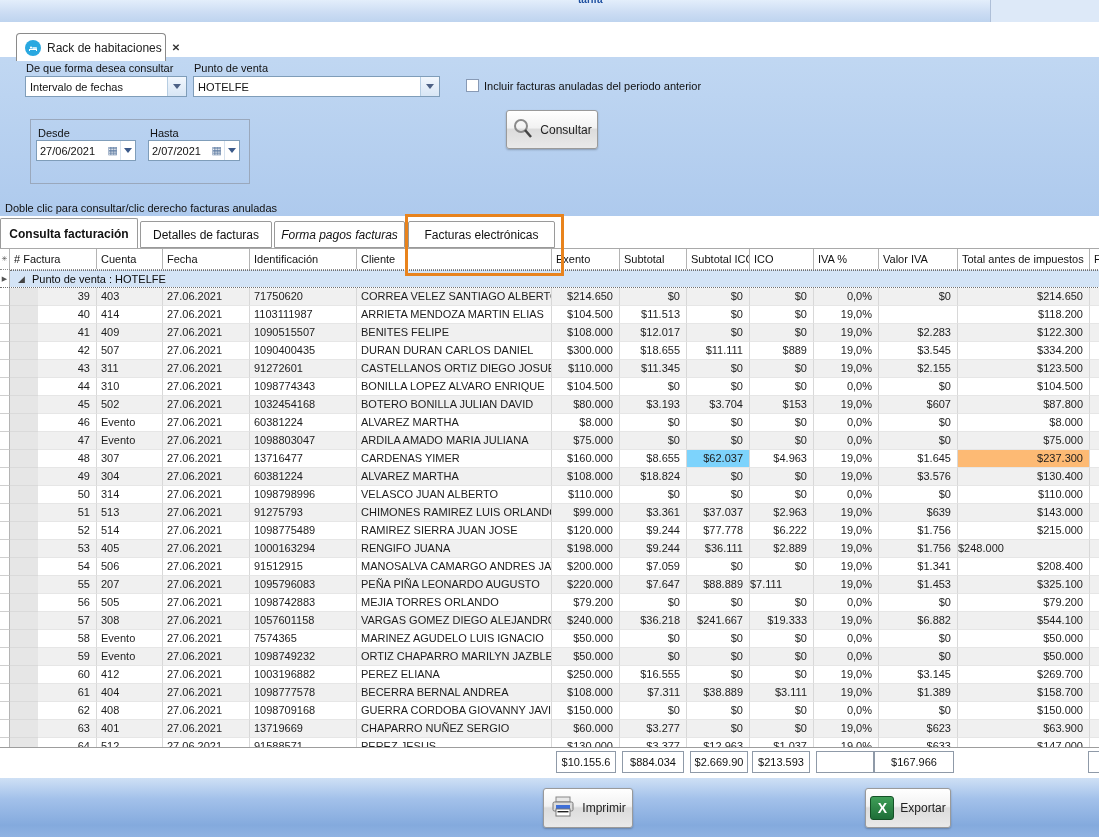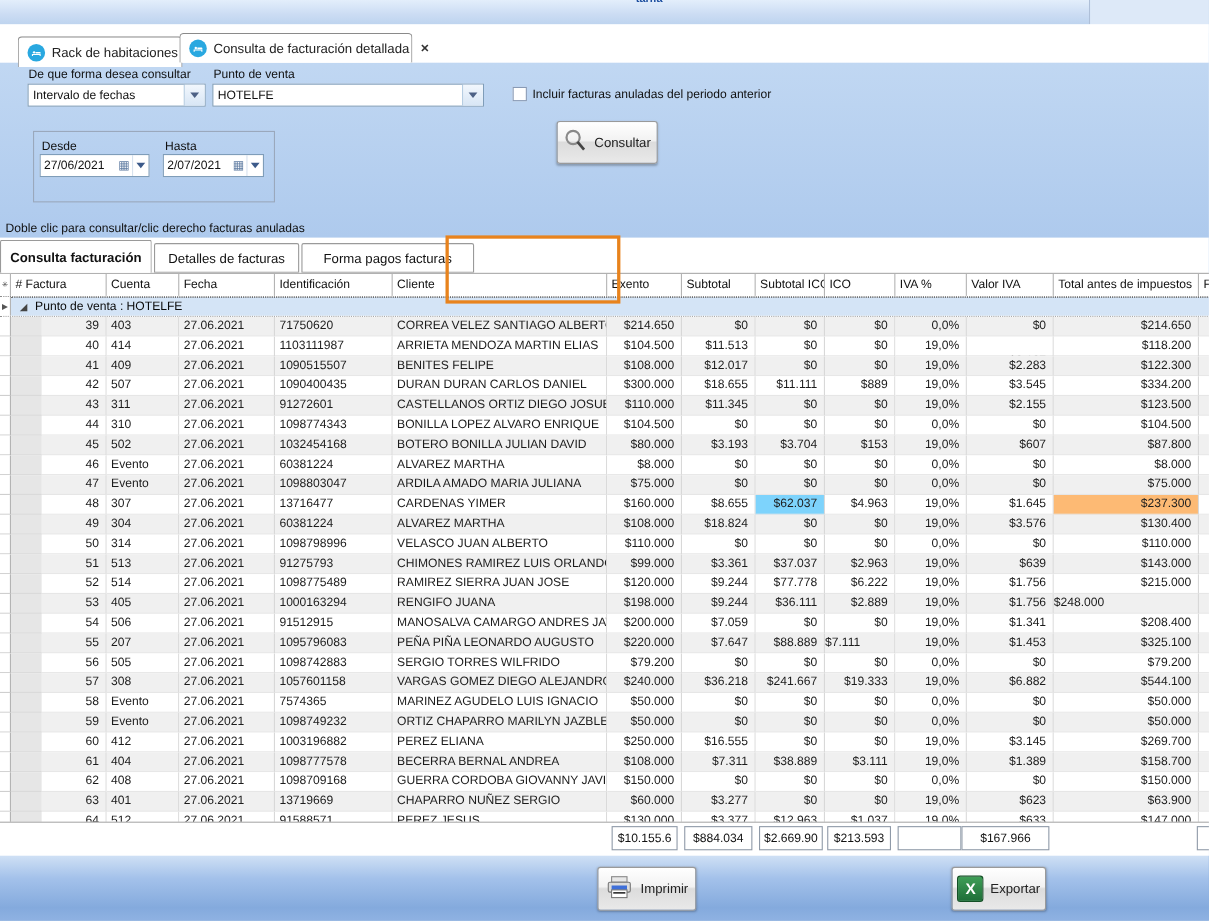--- a/index.html
+++ b/index.html
@@ -104,31 +104,20 @@
     <span class="circle-ico">
       <svg width="10" height="10" viewBox="0 0 10 10">
           <path d="M1 6 h8 v2 h-1 v-1 H2 v1 H1 z" fill="#fff"></path>
           <circle cx="3" cy="4.6" r="1.1" fill="#fff"></circle>
           <path d="M4.4 4.2 h3.6 c.6 0 1 .4 1 1 v.5 H4.4z" fill="#fff"></path>
         </svg>
     </span>
     <span class="lbl">Rack de habitaciones</span>
     <span class="close">✕</span>
   </div>
-  <div class="wtab" style="left:163px;top:30px;width:212px;height:27px;z-index:3;">
-    <span class="circle-ico">
-      <svg width="10" height="10" viewBox="0 0 10 10">
-          <path d="M1 6 h8 v2 h-1 v-1 H2 v1 H1 z" fill="#fff"></path>
-          <circle cx="3" cy="4.6" r="1.1" fill="#fff"></circle>
-          <path d="M4.4 4.2 h3.6 c.6 0 1 .4 1 1 v.5 H4.4z" fill="#fff"></path>
-        </svg>
-    </span>
-    <span class="lbl">Consulta de facturación detallada</span>
-    <span class="close">✕</span>
-  </div>
 
   <div class="flabel" style="left:26px;top:62px;">De que forma desea consultar</div>
   <div class="combo" style="left:25px;top:76px;width:162px;">
     <span class="val">Intervalo de fechas</span>
     <span class="btn">
         <span class="arrow-down"></span>
       </span>
   </div>
 
   <div class="flabel" style="left:194px;top:62px;">Punto de venta</div>
@@ -170,21 +159,22 @@
         </svg>
     </span>
     <span class="blbl">Consultar</span>
   </div>
 
   <div class="hint">Doble clic para consultar/clic derecho facturas anuladas</div>
 
   <div class="grid-wrap">
     <div class="gtab active" style="left:0px;top:2px;width:138px;height:30px;">Consulta facturación</div>
     <div class="gtab" style="left:140px;top:5px;width:132px;height:27px;">Detalles de facturas</div>
-    <div class="gtab" style="left:274px;top:5px;width:157px;height:27px;">Forma pagos facturas</div>
+    <div class="gtab" style="left:274px;top:5px;width:131px;height:27px;font-style:italic;">Forma pagos facturas</div>
+    <div class="gtab" style="left:408px;top:5px;width:147px;height:27px;">Facturas electrónicas</div>
 
     <div class="ghead" id="grid-header">
         <div class="ind">✳</div>
         <div class="hc" style="width: 87px; flex: 0 0 87px;"># Factura</div>
         <div class="hc" style="width: 66px; flex: 0 0 66px;">Cuenta</div>
         <div class="hc" style="width: 87px; flex: 0 0 87px;">Fecha</div>
         <div class="hc" style="width: 107px; flex: 0 0 107px;">Identificación</div>
         <div class="hc" style="width: 195px; flex: 0 0 195px;">Cliente</div>
         <div class="hc" style="width: 68px; flex: 0 0 68px;">Exento</div>
         <div class="hc" style="width: 67px; flex: 0 0 67px;">Subtotal</div>
@@ -494,21 +484,21 @@
           <div class="dc" style="width: 132px; flex: 0 0 132px; text-align: right; padding: 0px 6px 0px 0px; background: rgb(240, 240, 240);">$325.100</div>
           <div class="dc" style="width: 12px; flex: 0 0 12px; background: rgb(240, 240, 240);"></div>
         </div>
         <div class="grow">
           <div class="ind"></div>
           <div class="dc indent"></div>
           <div class="dc" style="width: 59px; flex: 0 0 59px; text-align: right; padding: 0px 6px 0px 0px; background: rgb(255, 255, 255);">56</div>
           <div class="dc" style="width: 66px; flex: 0 0 66px; text-align: left; padding: 0px 0px 0px 4px; background: rgb(255, 255, 255);">505</div>
           <div class="dc" style="width: 87px; flex: 0 0 87px; text-align: left; padding: 0px 0px 0px 4px; background: rgb(255, 255, 255);">27.06.2021</div>
           <div class="dc" style="width: 107px; flex: 0 0 107px; text-align: left; padding: 0px 0px 0px 4px; background: rgb(255, 255, 255);">1098742883</div>
-          <div class="dc" style="width: 195px; flex: 0 0 195px; text-align: left; padding: 0px 0px 0px 4px; background: rgb(255, 255, 255);">SERGIO TORRES WILFRIDO</div>
+          <div class="dc" style="width: 195px; flex: 0 0 195px; text-align: left; padding: 0px 0px 0px 4px; background: rgb(255, 255, 255);">MEJIA TORRES ORLANDO</div>
           <div class="dc" style="width: 68px; flex: 0 0 68px; text-align: right; padding: 0px 6px 0px 0px; background: rgb(255, 255, 255);">$79.200</div>
           <div class="dc" style="width: 67px; flex: 0 0 67px; text-align: right; padding: 0px 6px 0px 0px; background: rgb(255, 255, 255);">$0</div>
           <div class="dc" style="width: 63px; flex: 0 0 63px; text-align: right; padding: 0px 6px 0px 0px; background: rgb(255, 255, 255);">$0</div>
           <div class="dc" style="width: 64px; flex: 0 0 64px; text-align: right; padding: 0px 6px 0px 0px; background: rgb(255, 255, 255);">$0</div>
           <div class="dc" style="width: 65px; flex: 0 0 65px; text-align: right; padding: 0px 6px 0px 0px; background: rgb(255, 255, 255);">0,0%</div>
           <div class="dc" style="width: 79px; flex: 0 0 79px; text-align: right; padding: 0px 6px 0px 0px; background: rgb(255, 255, 255);">$0</div>
           <div class="dc" style="width: 132px; flex: 0 0 132px; text-align: right; padding: 0px 6px 0px 0px; background: rgb(255, 255, 255);">$79.200</div>
           <div class="dc" style="width: 12px; flex: 0 0 12px; background: rgb(255, 255, 255);"></div>
         </div>
         <div class="grow">

